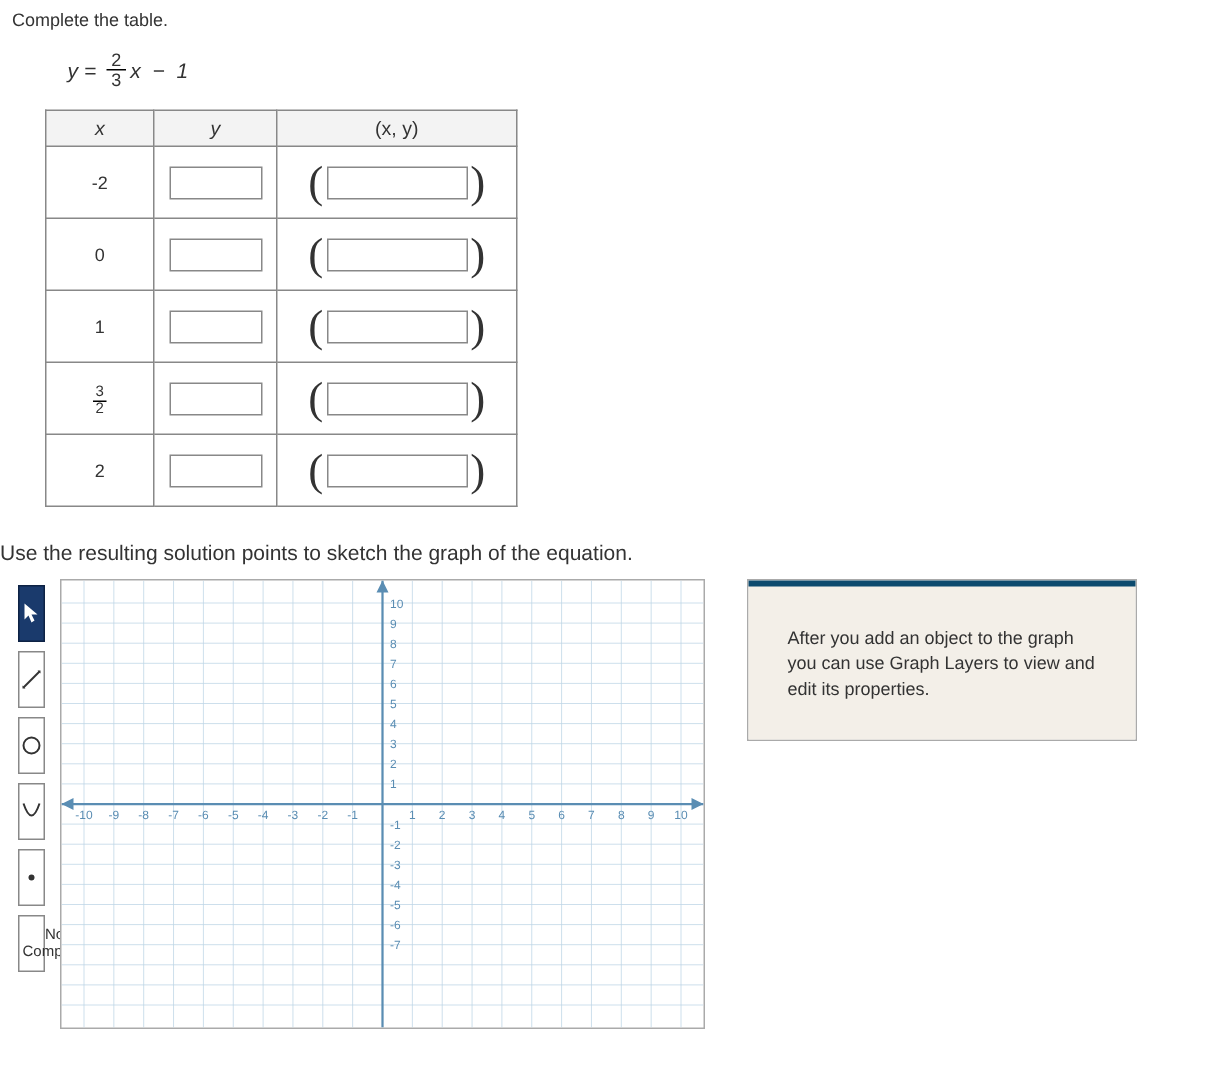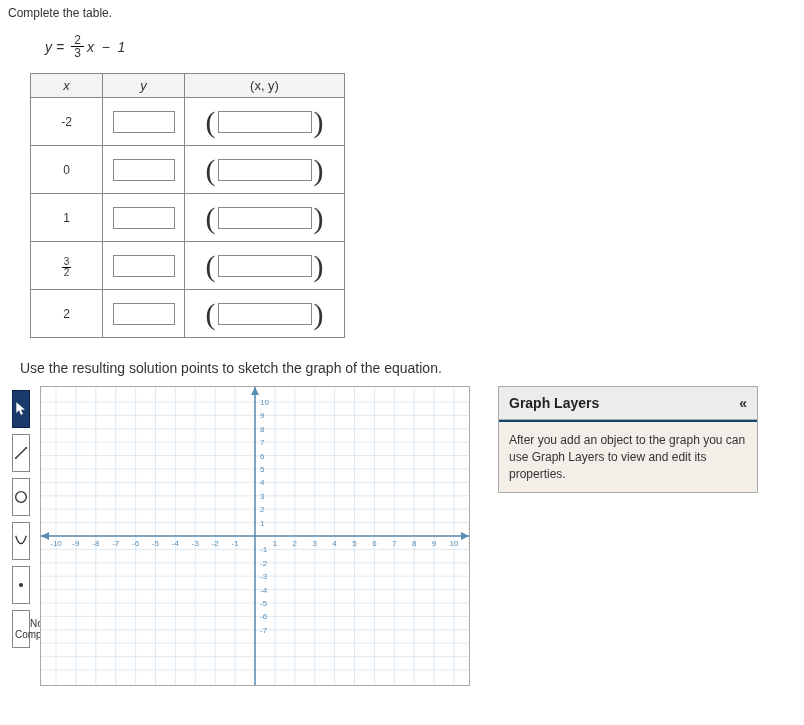--- a/index.html
+++ b/index.html
@@ -17,33 +17,33 @@
 .tbl th.xy-col{width:160px;font-style:normal}
 .tbl td{height:48px}
 .tbl td.x-cell{font-size:12px}
 .yinput{width:62px;height:22px;border:1px solid #888}
 .xy-wrap{display:flex;align-items:center;justify-content:center}
 .paren{font-size:30px;font-weight:normal;font-family:serif;line-height:0.8;color:#333}
 .xyinput{width:94px;height:22px;border:1px solid #888;margin:0 2px}
 .small-frac{display:inline-flex;flex-direction:column;align-items:center;font-size:10px;line-height:1}
 .small-frac .t{border-bottom:1px solid #000;padding:0 2px}
 .small-frac .b{padding:0 2px}
-.prompt2{padding:6px 20px 10px;font-size:14px}
+.prompt2{padding:6px 0 10px;font-size:14px}
 .graph-row{display:flex;align-items:flex-start}
 .toolbar{display:flex;flex-direction:column;gap:6px;padding:4px 4px 0 12px}
 .tool{width:18px;height:38px;border:1px solid #888;background:#fff;display:flex;align-items:center;justify-content:flex-start;cursor:pointer}
 .tool.sel{background:#1a3a6c;border-color:#0d2244}
 .tool svg{width:22px;height:22px}
 .tool.nosol{height:38px;font-size:10px;line-height:1.1;text-align:center;padding:2px}
 .graph-area{width:430px;height:300px;border:1px solid #aaa;margin-left:6px;position:relative;background:#fff}
 .layers{width:260px;margin-left:28px;border:1px solid #aaa;background:#ececec;font-size:12px}
 .layers-hd{display:flex;justify-content:space-between;align-items:center;padding:8px 10px;border-bottom:1px solid #aaa}
 .layers-hd b{font-size:14px;font-weight:bold;color:#222}
 .chev{font-size:14px;font-weight:bold;cursor:pointer}
-.layers-body{padding:10px;background:#f3efe8;line-height:1.4;border-top:2px solid #0c4a6e}
+.layers-body{padding:26px;background:#f3efe8;line-height:1.4;border-top:4px solid #0c4a6e}
 </style>
 </head>
 <body>
 
 <div class="prompt">Complete the table.</div>
 
 <div class="equation">
   <span>y</span>
   <span style="margin:0 4px">=</span>
   <span class="frac">
@@ -244,19 +244,15 @@
         <text x="219" y="85" font-size="8" fill="#5a8db3" text-anchor="start">5</text>
         <text x="219" y="71.6" font-size="8" fill="#5a8db3" text-anchor="start">6</text>
         <text x="219" y="58.2" font-size="8" fill="#5a8db3" text-anchor="start">7</text>
         <text x="219" y="44.8" font-size="8" fill="#5a8db3" text-anchor="start">8</text>
         <text x="219" y="31.39999999999999" font-size="8" fill="#5a8db3" text-anchor="start">9</text>
         <text x="219" y="18" font-size="8" fill="#5a8db3" text-anchor="start">10</text>
       </svg>
   </div>
 
   <div class="layers">
-    <div class="layers-hd">
-      <b>Graph Layers</b>
-      <span class="chev">«</span>
-    </div>
     <div class="layers-body">After you add an object to the graph you can use Graph Layers to view and edit its properties.</div>
   </div>
 </div>
 
 </body></html>

